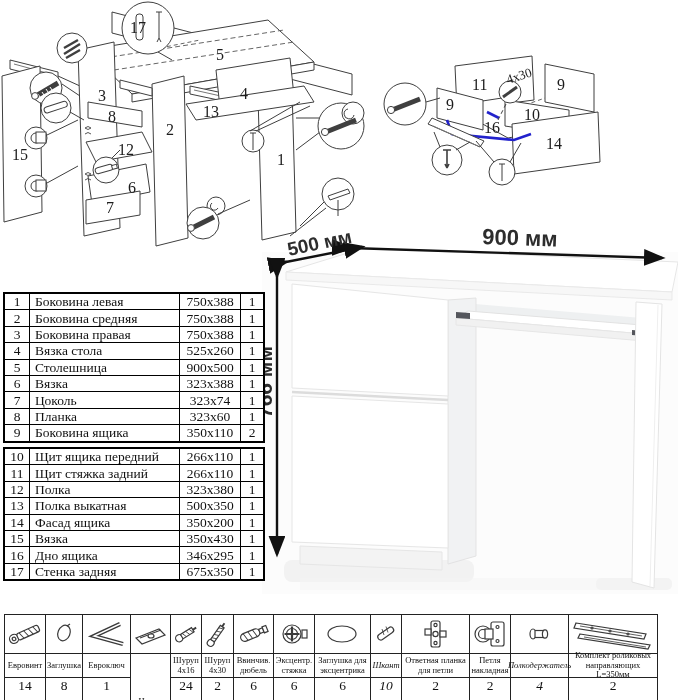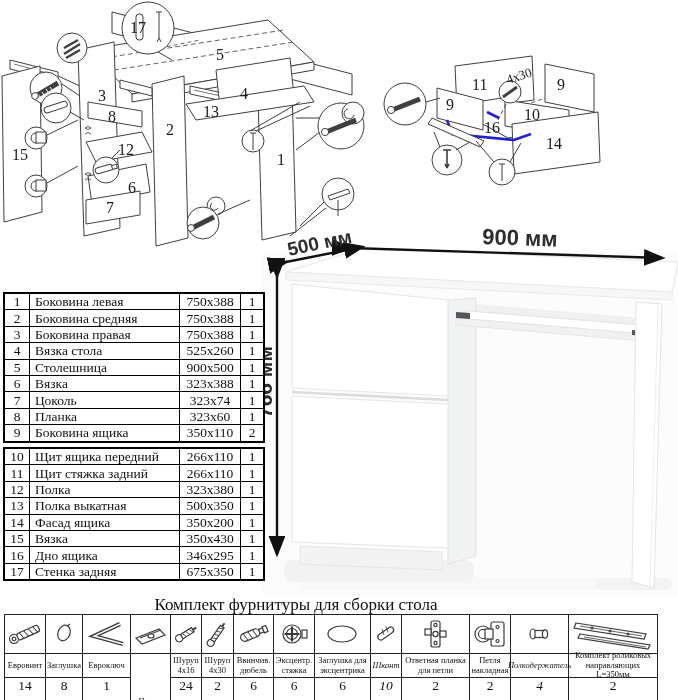--- a/index.html
+++ b/index.html
@@ -372,21 +372,20 @@
         </tr>
         <tr>
           <td class="c-num">17</td>
           <td class="c-name">Стенка задняя</td>
           <td class="c-size">675x350</td>
           <td class="c-qty">1</td>
         </tr>
       </tbody>
     </table>
 
-<div id="hw-title">Комплект фурнитуры для сборки стола</div>
 <div id="hw-table">
       <div class="hw-col" style="width: 40px;">
         <div class="hw-icon">
           <svg width="38" height="34" viewBox="0 0 38 34" fill="#fff" stroke="#3a3a3a" stroke-width="1.2" xmlns="http://www.w3.org/2000/svg">
             <g transform="rotate(-24 19 17)">
               <circle cx="7" cy="17" r="4.5"></circle>
               <circle cx="7" cy="17" r="1.8"></circle>
               <rect x="11" y="13.5" width="23" height="7" rx="2"></rect>
               <path d="M14,13.5 l2.5,7 M19,13.5 l2.5,7 M24,13.5 l2.5,7 M29,13.5 l2.5,7" stroke-width="0.9" fill="none"></path>
             </g>

